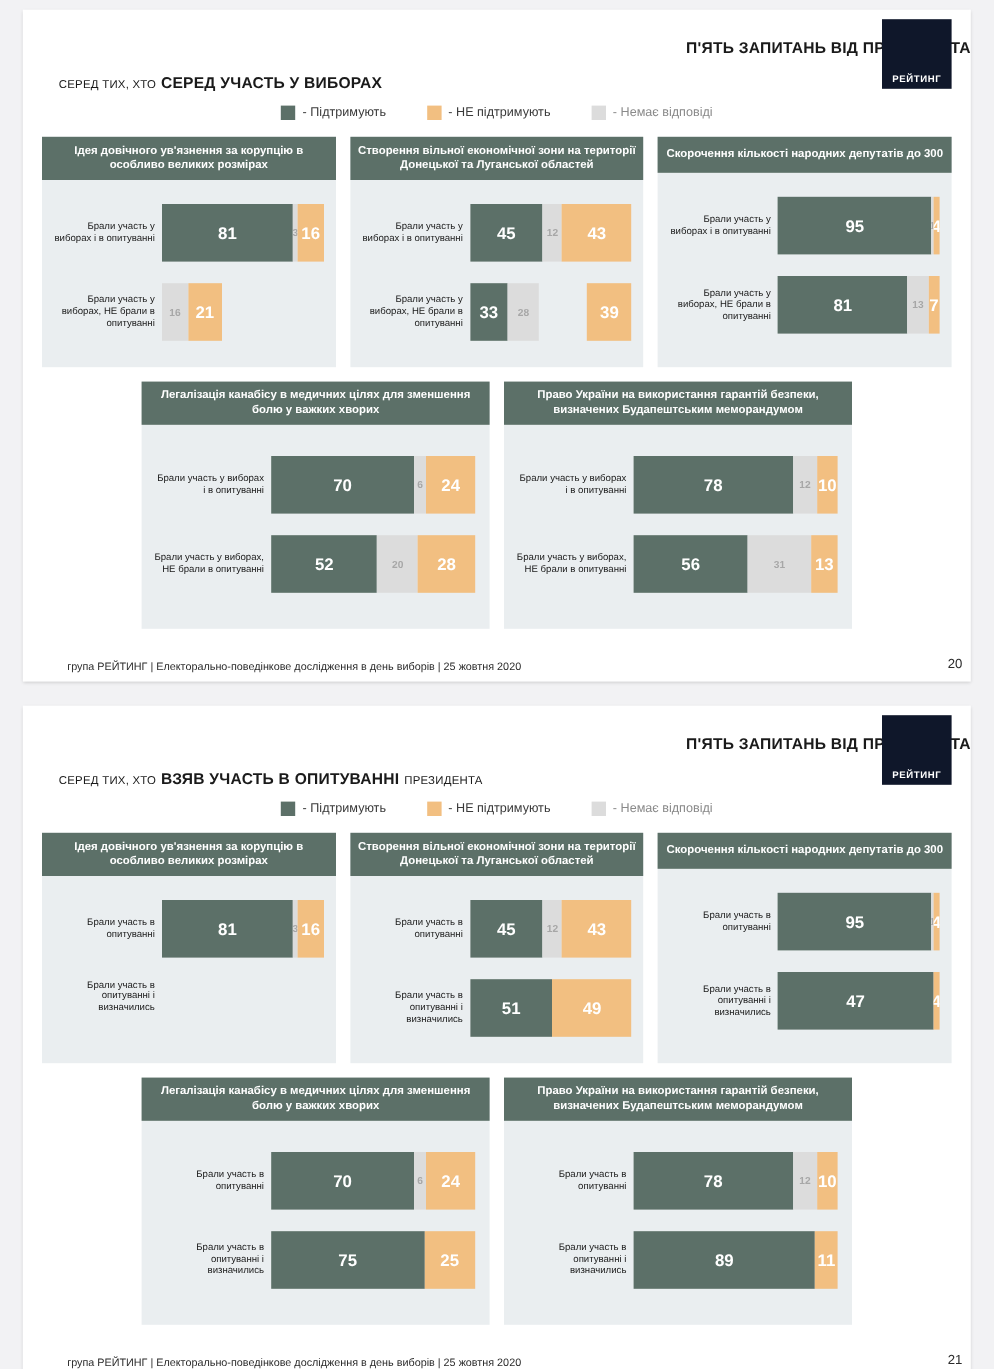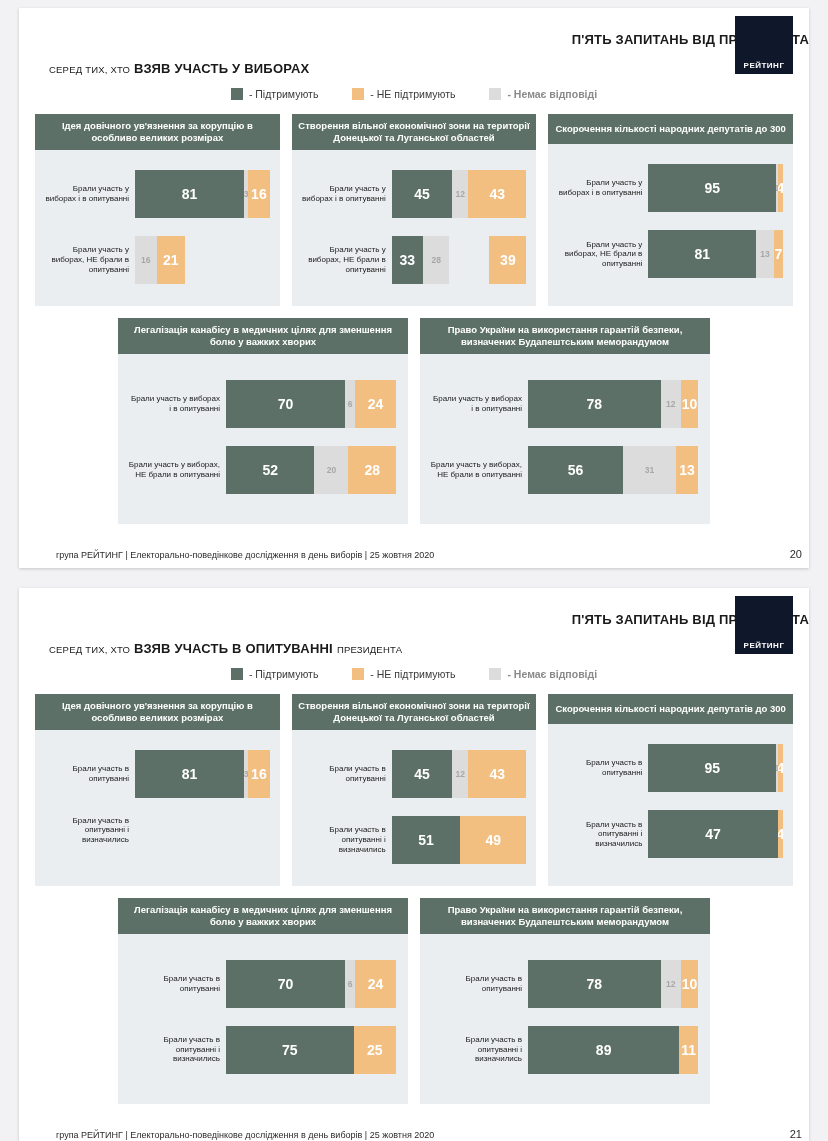--- a/index.html
+++ b/index.html
@@ -77,21 +77,21 @@
     gap: 34px;
     margin-top: 12px;
     font-size: 10.5px;
     color: #3a3a3a;
   }
   .legend-item { display: flex; align-items: center; gap: 6px; justify-content: space-between; }
   .legend-swatch { width: 12px; height: 12px; display: inline-block; }
   .sw-support { background: #5c7068; }
   .sw-oppose  { background: #f2bf81; }
   .sw-noans   { background: #dcdcdc; }
-  .legend-label.muted { color: #8a8a8a; font-weight: bold; }
+  .legend-label.muted { color: #8a8a8a; }
 
   
   .row-panels {
     display: flex;
     gap: 12px;
     padding: 0 16px;
     margin-top: 14px;
     justify-content: center;
   }
   .row-panels.bottom { margin-top: 12px; }
@@ -182,21 +182,21 @@
 
   <section class="slide slide-1">
     <div class="logo-box">
       <span class="logo-text">РЕЙТИНГ</span>
     </div>
 
     <h1 class="slide-title">П'ЯТЬ ЗАПИТАНЬ ВІД ПРЕЗИДЕНТА</h1>
 
     <div class="subtitle">
       <span class="small">СЕРЕД ТИХ, ХТО</span>
-      <span class="strong">ВЗЯВ УЧАСТЬ У ВИБОРАХ</span>
+      <span class="strong">СЕРЕД УЧАСТЬ У ВИБОРАХ</span>
       <span class="small"></span>
     </div>
 
     <div class="legend">
       <div class="legend-item">
         <span class="legend-swatch sw-support"></span>
         <span class="legend-label">- Підтримують</span>
       </div>
       <div class="legend-item">
         <span class="legend-swatch sw-oppose"></span>

